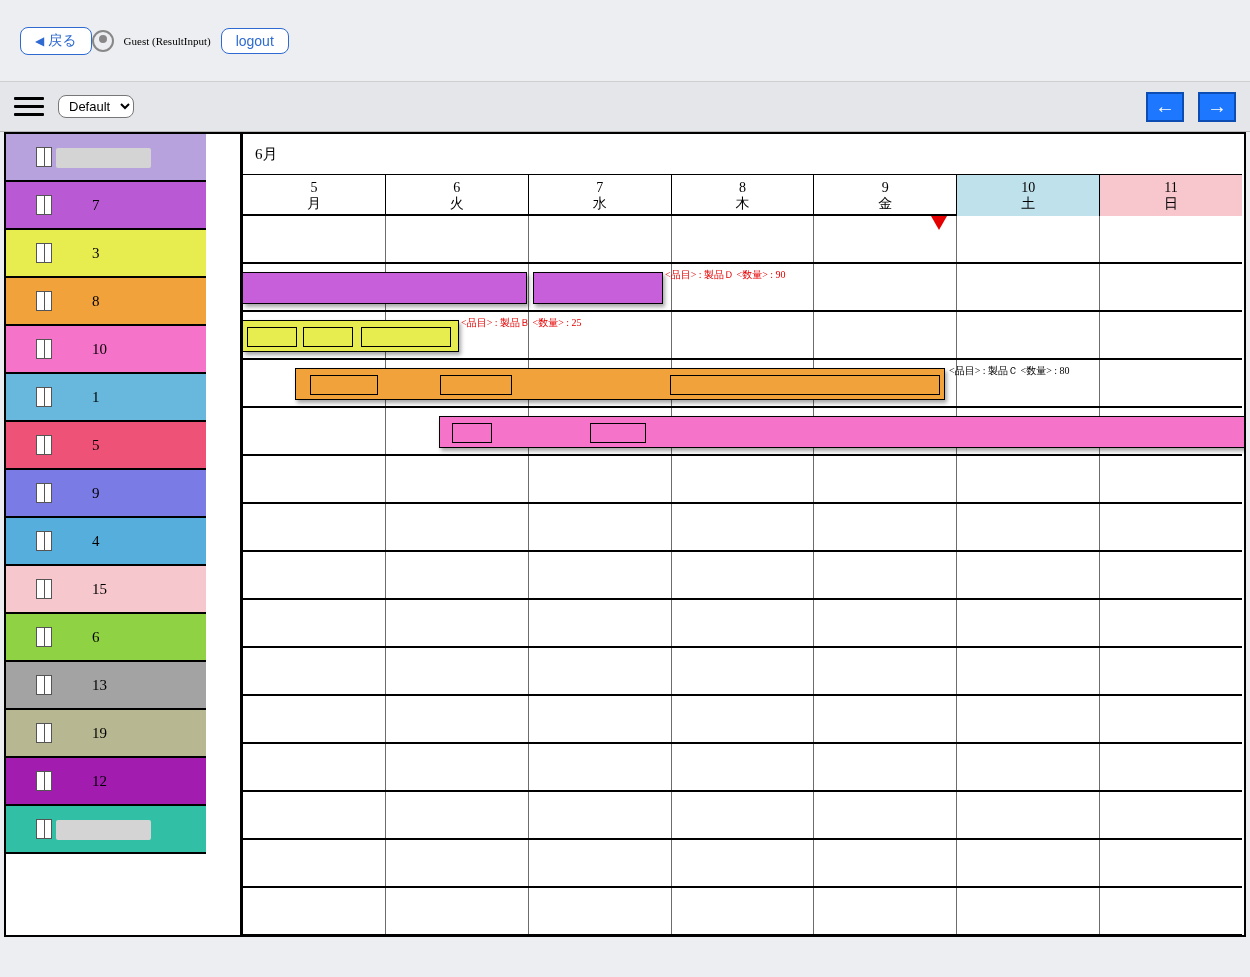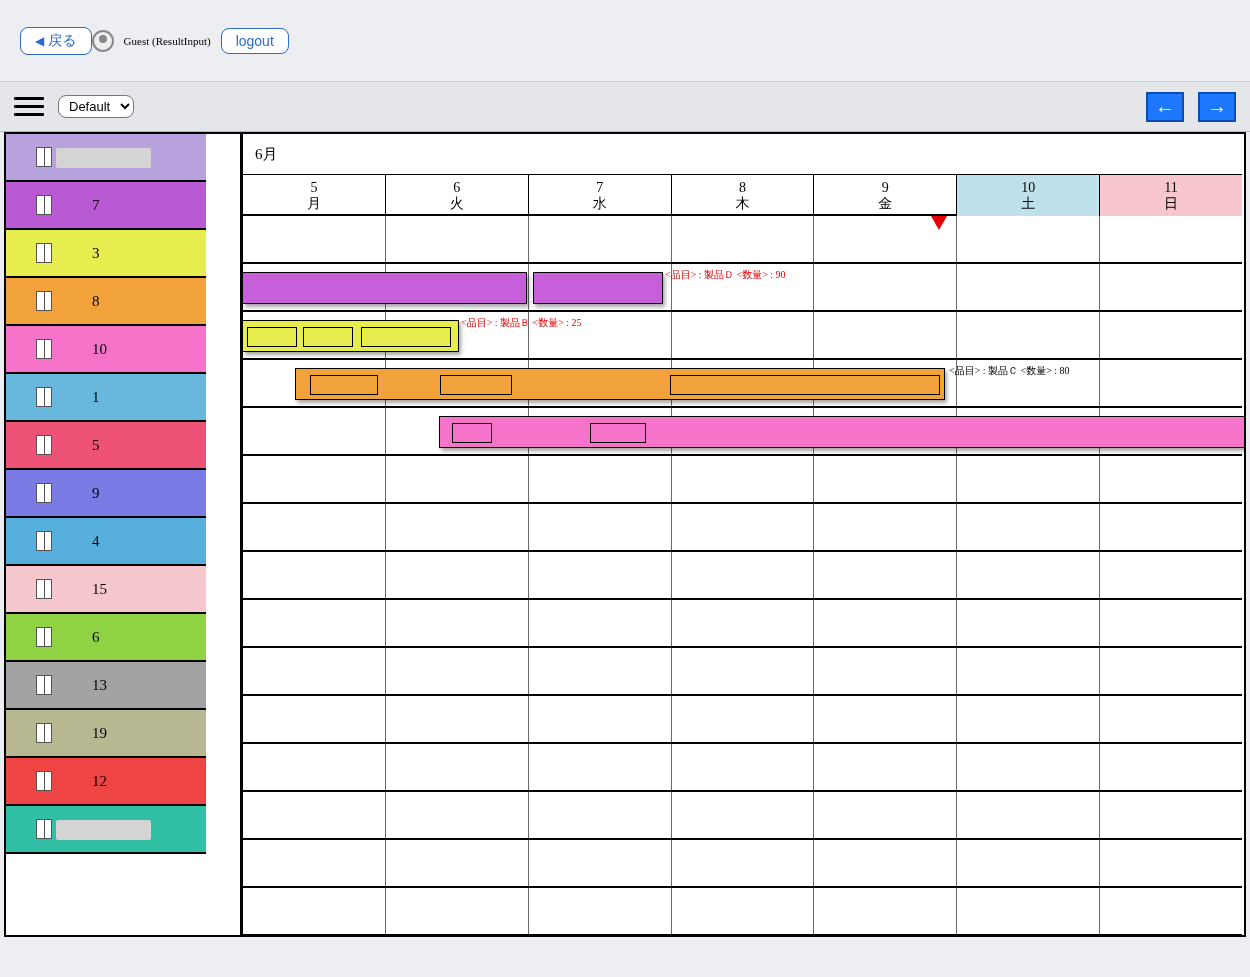--- a/index.html
+++ b/index.html
@@ -33,21 +33,21 @@
   .row .handle::after{border-right:none;}
   .row .num { position:absolute; left:86px; font-size:15px; font-family:"Times New Roman",serif;}
   .row.redacted::after{content:"";position:absolute;left:50px;top:14px;width:95px;height:20px;background:#d4d4d4;border-radius:2px;}
   .row.redacted .num{color:#aaa;}
 
   
   .c0{background:#b7a2dd;} .c1{background:#b95ad4;} .c2{background:#e7ec4f;}
   .c3{background:#f2a23b;} .c4{background:#f573c9;} .c5{background:#62b8deA0;background:#68b7dd;}
   .c5{background:#68b8dd;} .c6{background:#ef5277;} .c7{background:#7b7be6;}
   .c8{background:#56aedc;} .c9{background:#f6c7cd;} .c10{background:#8fd344;}
-  .c11{background:#a3a3a3;} .c12{background:#b7b892;} .c13{background:#ef4444;}
+  .c11{background:#a3a3a3;} .c12{background:#b7b892;} .c13{background:#a21caf;}
   .c14{background:#31c0a6;}
 
   
   .right-col{position:absolute;left:200px;top:0;right:2px;height:100%;border-left:3px solid #000;margin-left:34px;}
   .tl-head{height:82px;border-bottom:2px solid #000;}
   .month-row{height:41px;border-bottom:1px solid #000;padding-left:12px;display:flex;align-items:center;font-size:15px;font-family:"Times New Roman",serif;}
   .days-row{height:41px;display:flex;}
   .day-cell{flex:1;border-right:1px solid #000;display:flex;flex-direction:column;align-items:center;justify-content:center;font-size:14px;font-family:"Times New Roman",serif;line-height:1.1;}
   .day-cell:last-child{border-right:none;}
   .day-sat{background:#bfe1ec;} .day-sun{background:#f7c7cd;}

